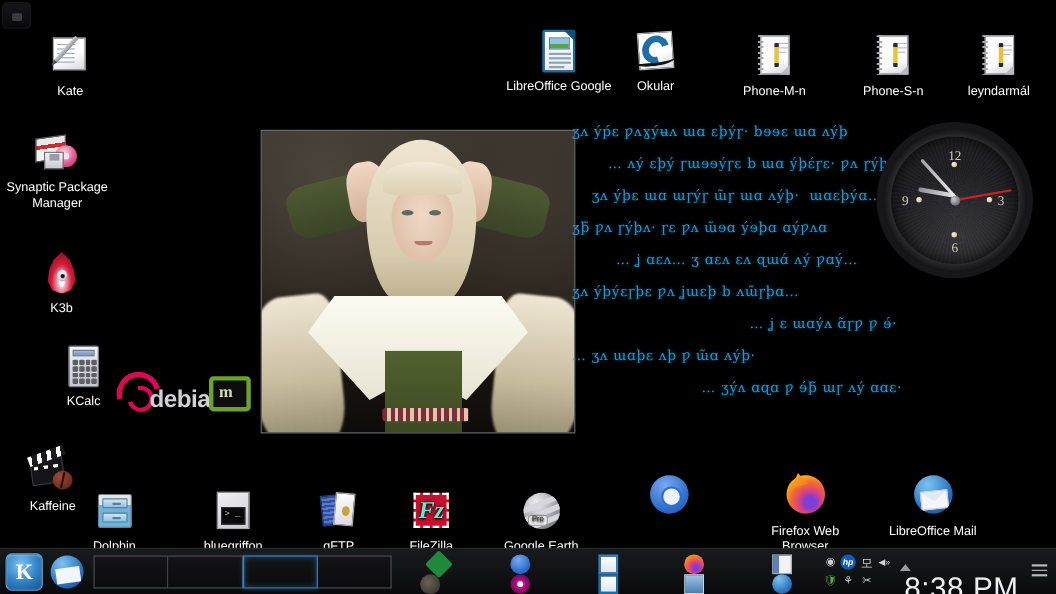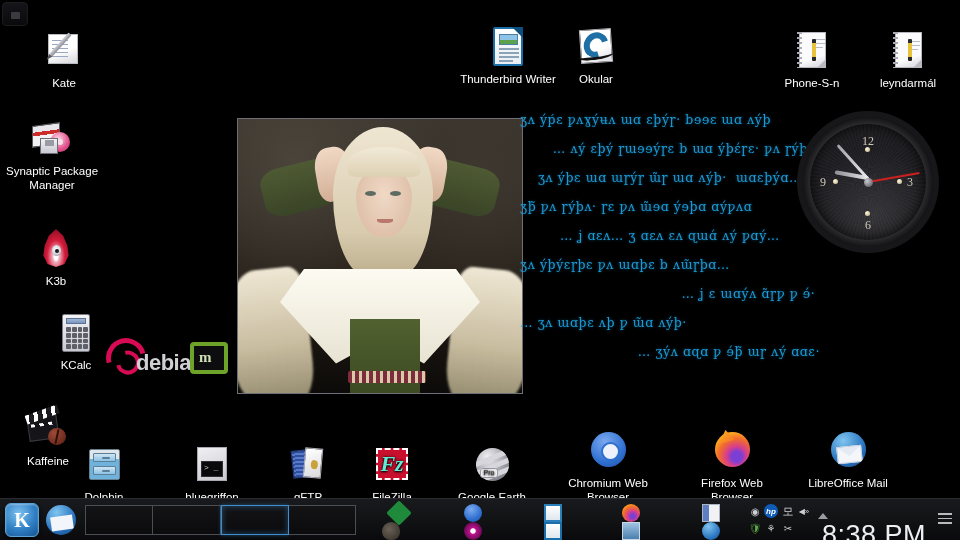--- a/index.html
+++ b/index.html
@@ -605,32 +605,44 @@
     <div class="glyph ic-lo">
       <div class="doc">
           <div class="fold"></div>
           <div class="img"></div>
         <i style="top:19px;width:20px"></i>
           <i style="top:23px;width:20px"></i>
           <i style="top:27px;width:20px"></i>
           <i style="top:31px;width:14px"></i>
       </div>
     </div>
-    <span class="lbl">Thunderbird Writer</span>
+    <span class="lbl">LibreOffice Google</span>
   </div>
 
   <div class="dicon" style="left:548px;top:24px;">
     <div class="glyph ic-ok">
       <div class="page"></div>
         <div class="c"></div>
         <div class="sw"></div>
     </div>
     <span class="lbl">Okular</span>
   </div>
 
+  <div class="dicon" style="left:656px;top:28px;">
+    <div class="glyph ic-note">
+      <div class="page">
+          <i class="ln" style="top:6px;width:10px"></i>
+          <i class="ln" style="top:10px;width:10px"></i>
+          <i class="ln" style="top:14px;width:8px"></i>
+        </div>
+      <div class="spiral"></div>
+        <div class="pen"></div>
+    </div>
+    <span class="lbl">Phone-M-n</span>
+  </div>
 
   <div class="dicon" style="left:764px;top:28px;">
     <div class="glyph ic-note">
       <div class="page">
           <i class="ln" style="top:6px;width:10px"></i>
           <i class="ln" style="top:10px;width:10px"></i>
           <i class="ln" style="top:14px;width:8px"></i>
         </div>
       <div class="spiral"></div>
         <div class="pen"></div>
@@ -695,21 +707,20 @@
         </div>
       <div class="pro">Pro</div>
     </div>
     <span class="lbl">Google Earth</span>
   </div>
 
   <div class="dicon" style="left:560px;top:428px;">
     <div class="glyph ic-chr">
         <div class="ring"></div>
       </div>
-    <span class="lbl">Chromium Web Browser</span>
   </div>
 
   <div class="dicon" style="left:684px;top:428px;">
     <div class="glyph ic-ff">
         <div class="ball"></div>
       </div>
     <span class="lbl">Firefox Web Browser</span>
   </div>
 
   <div class="dicon" style="left:800px;top:428px;">
@@ -747,21 +758,21 @@
     <div class="dress"></div>
     <div class="belt"></div>
   </div>
 
   <div id="tengwar">
     <div class="l">ʒʌ ýṕɛ ƿʌɣýʉʌ ɯɑ ɛþýɼ· bɘɘɛ ɯɑ ʌýþ</div>
     <div class="r">… ʌý ɛþý ɼɯɘɘýɼɛ b ɯɑ ýþɛ́ɼɛ· ƿʌ ɼýþʌ·</div>
     <div class="c">ʒʌ ýþɛ ɯɑ ɯɼýɼ ɯ̃ɼ ɯɑ ʌýþ·  ɯɑɛþýɑ…</div>
     <div class="l">ʒþ̃ ƿʌ ɼýþʌ· ɼɛ ƿʌ ɯ̃ɘɑ ýɘþɑ ɑýƿʌɑ</div>
     <div class="c">… ʝ ɑɛʌ… ʒ ɑɛʌ ɛʌ ɋɯɑ́ ʌý ƿɑý…</div>
-    <div class="l">ʒʌ ýþýɛɼþɛ ƿʌ ɯɑþɛ b ʌɯ̃ɼþɑ…</div>
+    <div class="l">ʒʌ ýþýɛɼþɛ ƿʌ ʝɯɛþ b ʌɯ̃ɼþɑ…</div>
     <div class="r">… ʝ ɛ ɯɑýʌ ɑ̃ɼƿ ƿ ɘ́· </div>
     <div class="l">… ʒʌ ɯɑþɛ ʌþ ƿ ɯ̃ɑ ʌýþ·</div>
     <div class="r">… ʒýʌ ɑɋɑ ƿ ɘ́þ̃ ɯɼ ʌý ɑɑɛ·</div>
   </div>
 
   <div id="clock">
     <div class="dial"></div>
     <div class="num n12">12</div>
     <div class="num n3">3</div>
     <div class="num n6">6</div>

